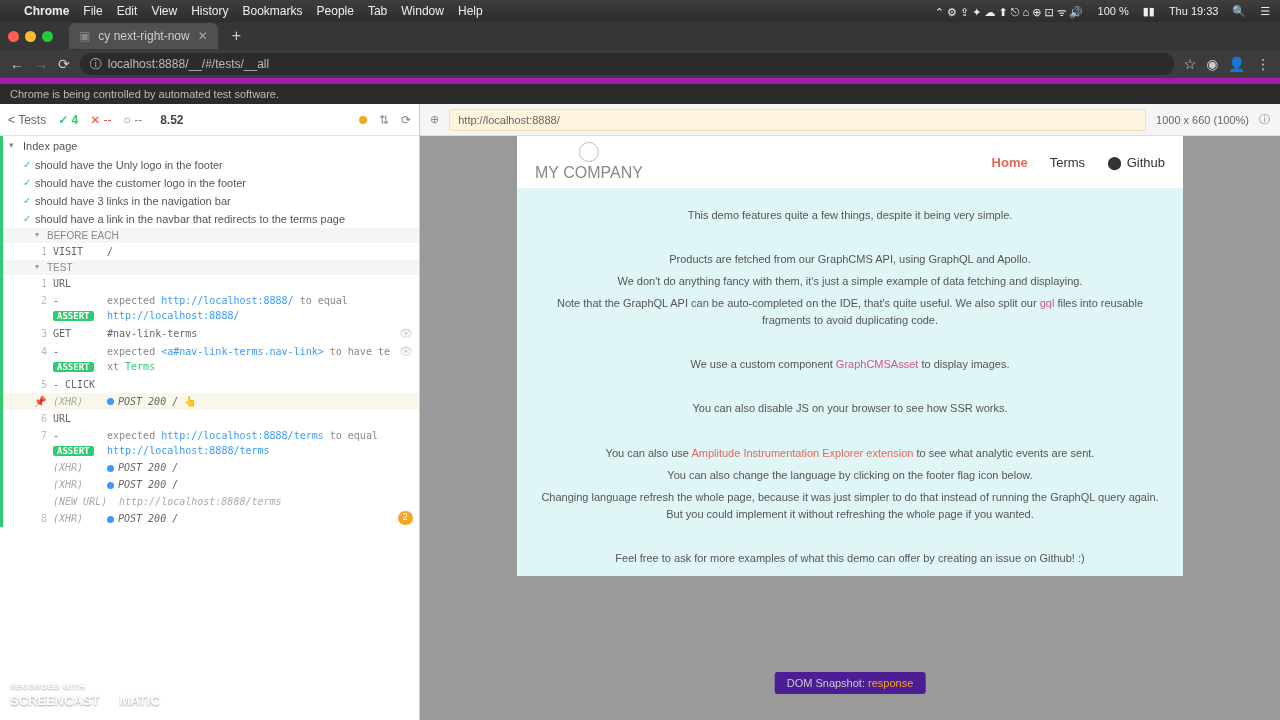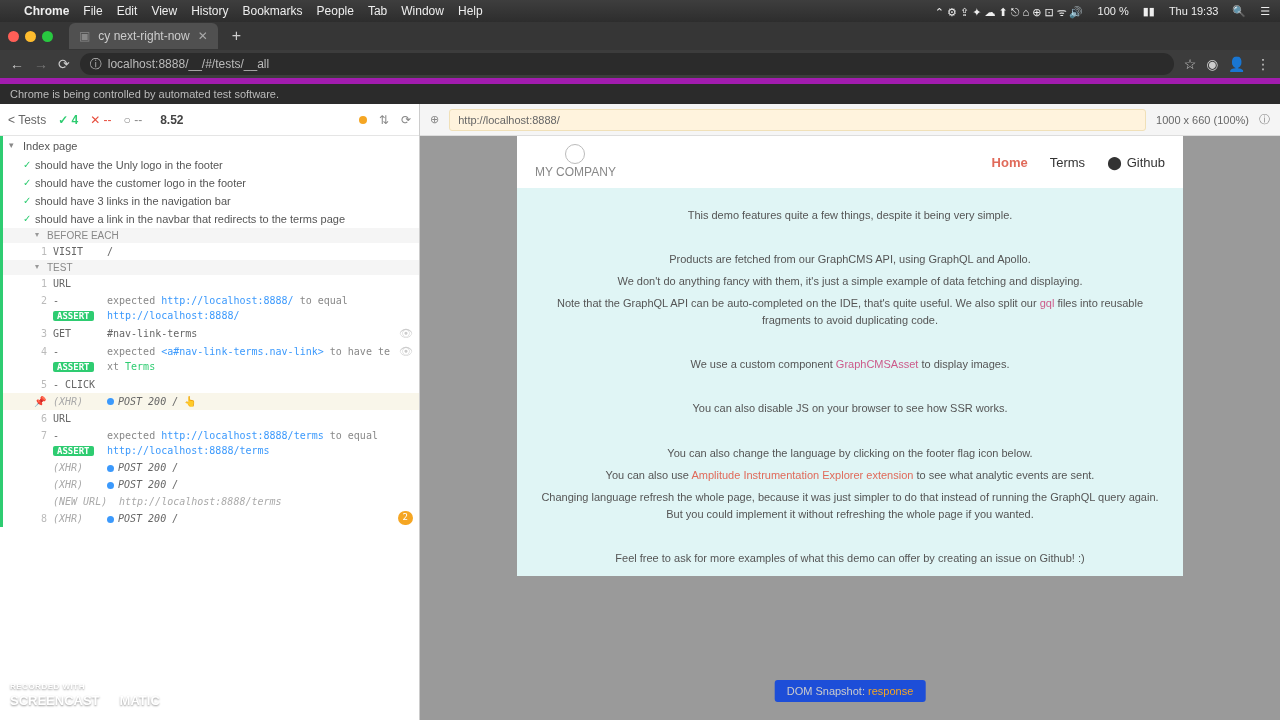--- a/index.html
+++ b/index.html
@@ -49,31 +49,31 @@
 .dot-blue { width:7px;height:7px;background:#3b99fc;border-radius:50%;display:inline-block;margin-right:4px;vertical-align:middle;}
 .eye { color:#ccc; font-size:11px; margin-left:auto; padding-left:6px;}
 .count-badge { background:#f5a623; color:#fff; border-radius:8px; padding:0 5px; font-size:9px; margin-left:auto;}
 .preview-panel { flex:1; display:flex; flex-direction:column; background:#9a9a9a;}
 .preview-bar { height:32px; background:#f5f5f5; display:flex; align-items:center; padding:0 10px; gap:10px; border-bottom:1px solid #ddd; font-size:11px;}
 .preview-url { flex:1; background:#fff3dd; border:1px solid #f0e0b8; border-radius:3px; height:22px; display:flex; align-items:center; padding:0 8px; color:#666;}
 .preview-dims { color:#666;}
 .preview-body { flex:1; display:flex; align-items:flex-start; justify-content:center; padding-top:0; position:relative;}
 .app-frame { width:666px; height:440px; background:#fff; overflow:hidden; position:relative;}
 .app-nav { height:52px; display:flex; align-items:center; padding:0 18px; justify-content:space-between; background:#fff;}
-.app-logo { font-size:12px; color:#888; text-align:center; line-height:1.1;}
+.app-logo { font-size:16px; color:#888; text-align:center; line-height:1.1;}
 .app-logo::before { content:""; display:block; width:18px; height:18px; border:1px solid #bbb; border-radius:50%; margin:0 auto 2px;}
 .app-links { display:flex; gap:22px; align-items:center; font-size:13px;}
 .app-links a { text-decoration:none; color:#333;}
 .app-links a.active { color:#e06a5a; font-weight:600;}
 .app-links .gh { display:flex; align-items:center; gap:5px;}
 .app-content { background:#e0f5f5; padding:14px 20px; font-size:11px; color:#555; text-align:center; line-height:1.55;}
 .app-content p { margin:5px 4px;}
 .app-content a { color:#e06a5a; text-decoration:none;}
 .app-content .lnk2 { color:#cc5a8a;}
-.snapshot-pill { position:absolute; bottom:22px; left:50%; transform:translateX(-50%); background:#1d4ed8; color:#ccc; font-size:11px; padding:5px 12px; border-radius:3px;}
+.snapshot-pill { position:absolute; bottom:30px; left:50%; transform:translateX(-50%); background:#4c1d95; color:#ccc; font-size:11px; padding:5px 12px; border-radius:3px;}
 .snapshot-pill .resp { color:#f5a623;}
 .watermark { position:absolute; left:10px; bottom:10px; color:#fff; font-size:10px; font-weight:600; text-shadow:0 1px 2px rgba(0,0,0,.4); line-height:1.4;}
 .watermark .rec { font-size:8px; letter-spacing:.5px;}
 .watermark .som { font-size:13px; display:flex; align-items:center; gap:3px;}
 .watermark .circ { width:14px;height:14px;border:2px solid #fff;border-radius:50%;display:inline-block;}
 </style>
 </head>
 <body>
 
 <div class="menubar">
@@ -252,22 +252,22 @@
           <p>This demo features quite a few things, despite it being very simple.</p>
           <br>
           <p>Products are fetched from our GraphCMS API, using GraphQL and Apollo.</p>
           <p>We don't do anything fancy with them, it's just a simple example of data fetching and displaying.</p>
           <p><span>Note that the GraphQL API can be auto-completed on the IDE, that's quite useful. We also split our </span><a class="lnk2">gql</a><span> files into reusable fragments to avoid duplicating code.</span></p>
           <br>
           <p><span>We use a custom component </span><a class="lnk2">GraphCMSAsset</a><span> to display images.</span></p>
           <br>
           <p>You can also disable JS on your browser to see how SSR works.</p>
           <br>
+          <p><span>You can also use </span><a>Amplitude Instrumentation Explorer extension</a><span> to see what analytic events are sent.</span></p>
           <p>You can also change the language by clicking on the footer flag icon below.</p>
-          <p><span>You can also use </span><a>Amplitude Instrumentation Explorer extension</a><span> to see what analytic events are sent.</span></p>
           <p>Changing language refresh the whole page, because it was just simpler to do that instead of running the GraphQL query again. But you could implement it without refreshing the whole page if you wanted.</p>
           <br>
           <p>Feel free to ask for more examples of what this demo can offer by creating an issue on Github! :)</p>
           
         </div>
 
       </div>
       <div class="snapshot-pill">
         <span>DOM Snapshot: </span><span class="resp">response</span>
       </div>

